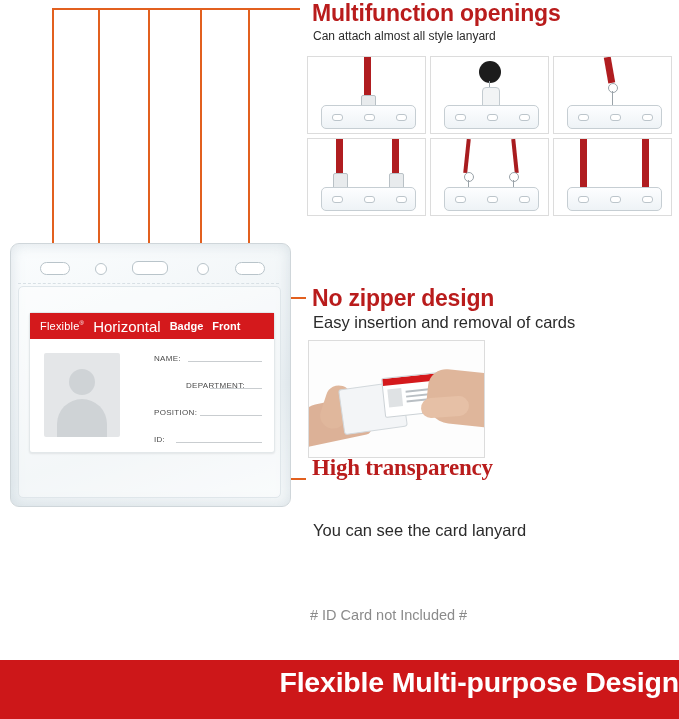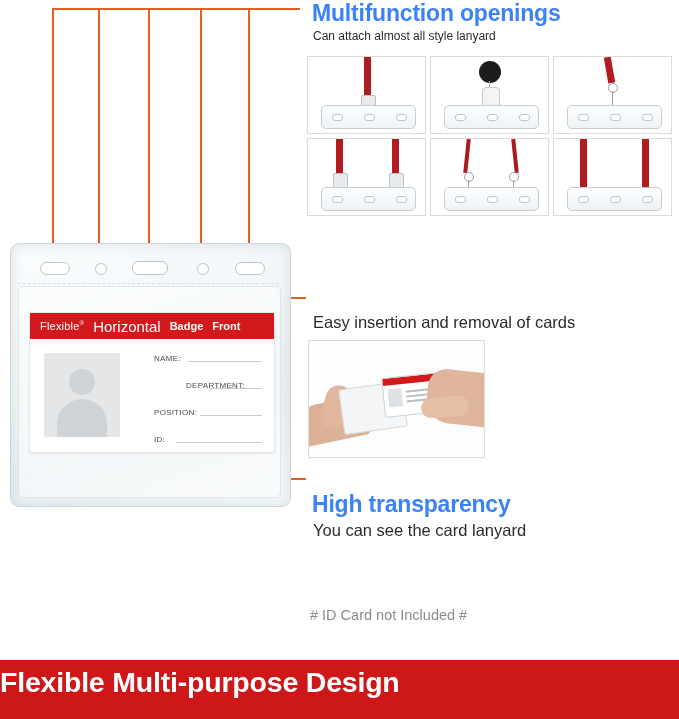--- a/index.html
+++ b/index.html
@@ -17,38 +17,38 @@
   .stage {
     position: absolute;
     left: 0; top: 0;
     width: 679px;
     height: 719px;
   }
 
   
   .heading {
     position: absolute;
-    color: #3b82f6;
+    color: #b91c1c;
     font-weight: bold;
     letter-spacing: -0.2px;
     white-space: nowrap;
   }
   .subtext {
     position: absolute;
     color: #2b2b2b;
     white-space: nowrap;
   }
 
   #h-multi { left: 312px; top: 0px; font-size: 23px; }
   #s-multi { left: 313px; top: 29px; font-size: 12px; }
 
   #h-zip   { left: 312px; top: 285px; font-size: 23px; }
   #s-zip   { left: 313px; top: 313px; font-size: 16.5px; }
 
-  #h-trans { left: 312px; top: 491px; font-size: 23px; }
+  #h-trans { left: 312px; top: 455px; font-size: 23px; font-family: Liberation Serif, serif; }
   #s-trans1{ left: 313px; top: 497px; font-size: 16.5px; }
   #s-trans2{ left: 313px; top: 521px; font-size: 16.5px; }
 
   #note {
     position: absolute;
     left: 310px; top: 607px;
     font-size: 14.5px;
     color: #8b8b8b;
     white-space: nowrap;
     text-align: right;
@@ -58,21 +58,21 @@
   .banner {
     position: absolute;
     left: 0; top: 660px;
     width: 679px; height: 59px;
     background: #cd1719;
   }
   .banner-text {
     position: absolute;
     left: 0; top: 6px;
     width: 679px;
-    text-align: left;
+    text-align: right;
     color: #ffffff;
     font-size: 28.5px;
     font-weight: bold;
     letter-spacing: -0.2px;
   }
 
   
   .lead {
     position: absolute;
     background: #e2601f;
@@ -310,20 +310,21 @@
   <div class="lead v" style="left:248px; top:8px; height:262px;"></div>
 
   <div class="lead h" style="left:262px; top:297px; width:44px;"></div>
 
   <div class="lead h" style="left:262px; top:478px; width:44px;"></div>
   <div class="lead v" style="left:262px; top:478px; height:0px;"></div>
 
   <div class="heading" id="h-multi">Multifunction openings</div>
   <div class="subtext" id="s-multi">Can attach almost all style lanyard</div>
 
+  <div class="heading" id="h-zip">No zipper design</div>
   <div class="subtext" id="s-zip">Easy insertion and removal of cards</div>
 
   <div class="heading" id="h-trans">High transparency</div>
   <div class="subtext" id="s-trans2">You can see the card lanyard</div>
 
   <div id="note"># ID Card not Included #</div>
 
   <div class="thumbs">
 
     <div class="thumb">

